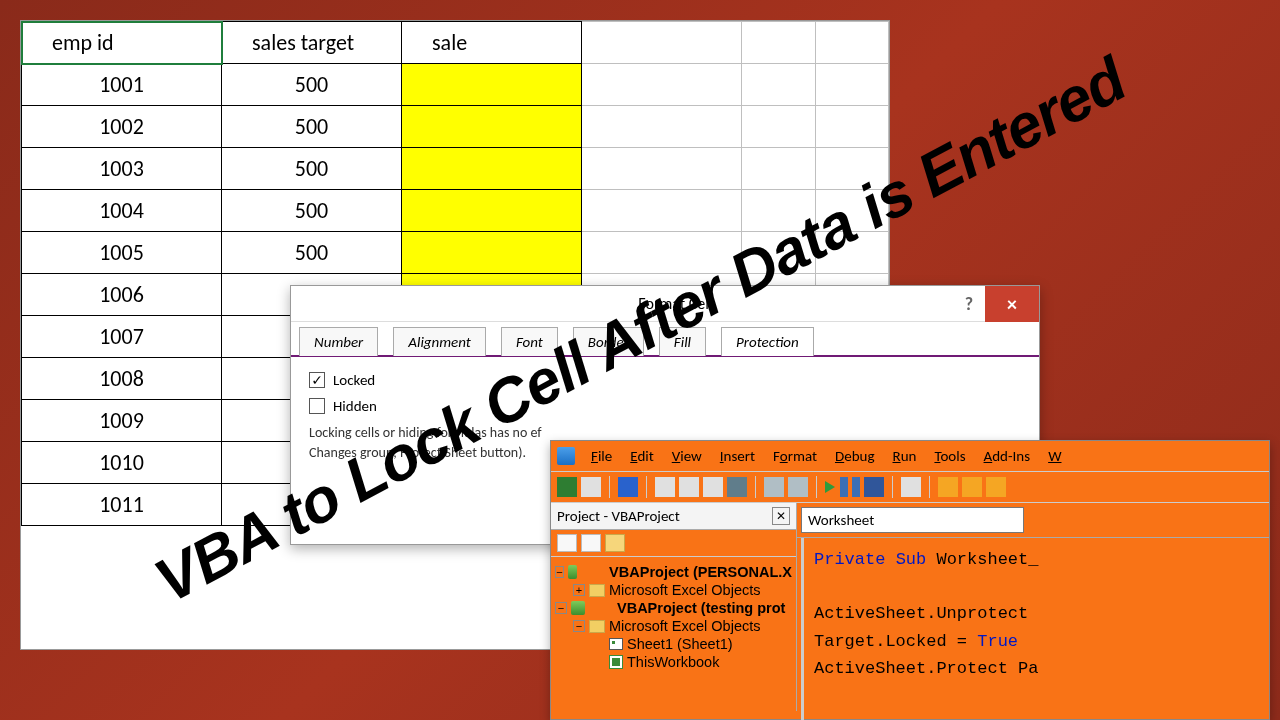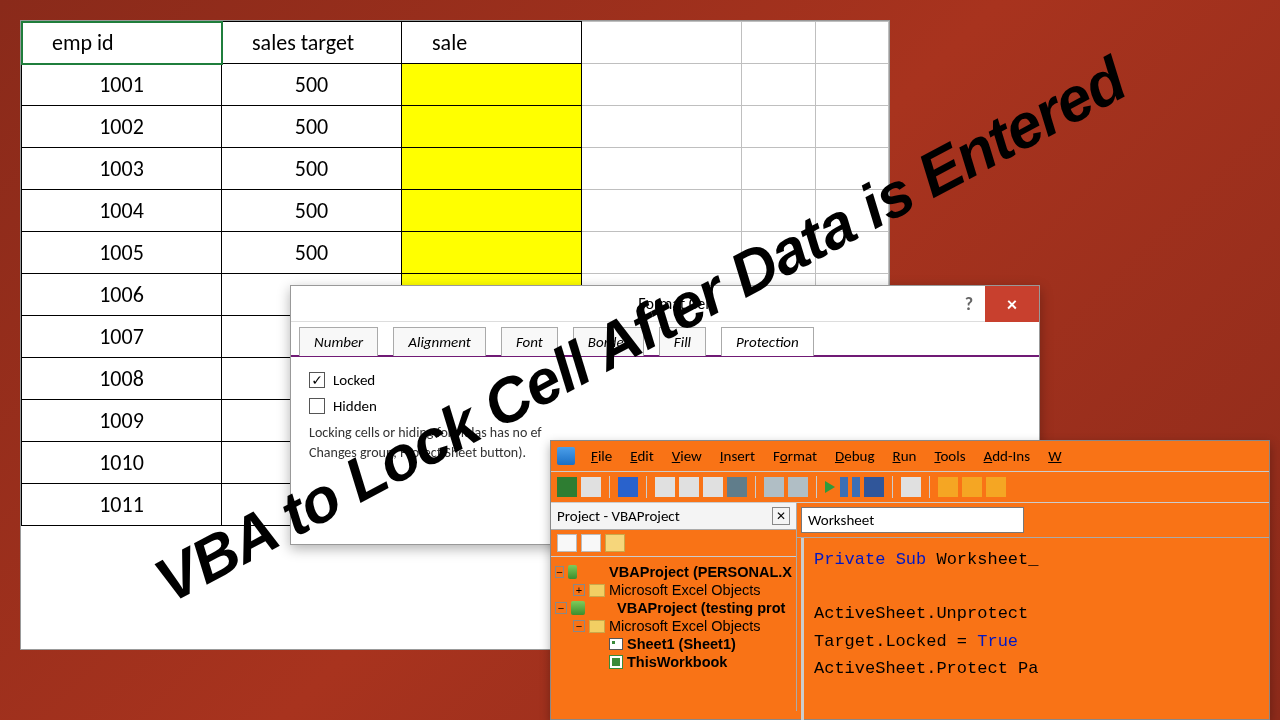--- a/index.html
+++ b/index.html
@@ -112,21 +112,21 @@
   .tree { padding:6px 4px; font-size:14.5px; font-family: Tahoma, sans-serif; }
   .tree .node { display:flex; align-items:center; gap:4px; padding:1px 0; white-space:nowrap; }
   .tree .exp { width:12px;height:12px; border:1px solid #888; font-size:11px; line-height:10px; text-align:center; }
   .tree .folder-i { width:16px; height:13px; background:#f2cf63; border:1px solid #caa84a; }
   .tree .proj-i { width:14px; height:14px; background:linear-gradient(#7ecb5a,#3d8d2e); border-radius:2px; }
   .tree .sheet-i { width:14px; height:12px; background:#fff; border:1px solid #555; position:relative; }
   .tree .sheet-i::before{content:'';position:absolute;left:2px;top:2px;width:3px;height:3px;background:#3a8a3a;}
   .tree .wb-i { width:14px; height:14px; background:#fff; border:1px solid #3a8a3a; position:relative;}
   .tree .wb-i::after{content:'';position:absolute;inset:2px;background:#3a8a3a;}
   .tree .indent1 { padding-left: 18px; }
-  .tree .indent3 { padding-left: 54px; font-weight: bold; }
+  .tree .indent3 { padding-left: 54px; }
   .tree b { font-weight:bold;margin-left:28px; }
 
   .code-side { flex:1; display:flex; flex-direction:column; }
   .code-dd {
     padding:4px; border-bottom:1px solid #aaa;
   }
   .code-dd input {
     width: 223px; padding:3px 6px; border:1px solid #777; font-size:15px;
     font-family: inherit;
   }

